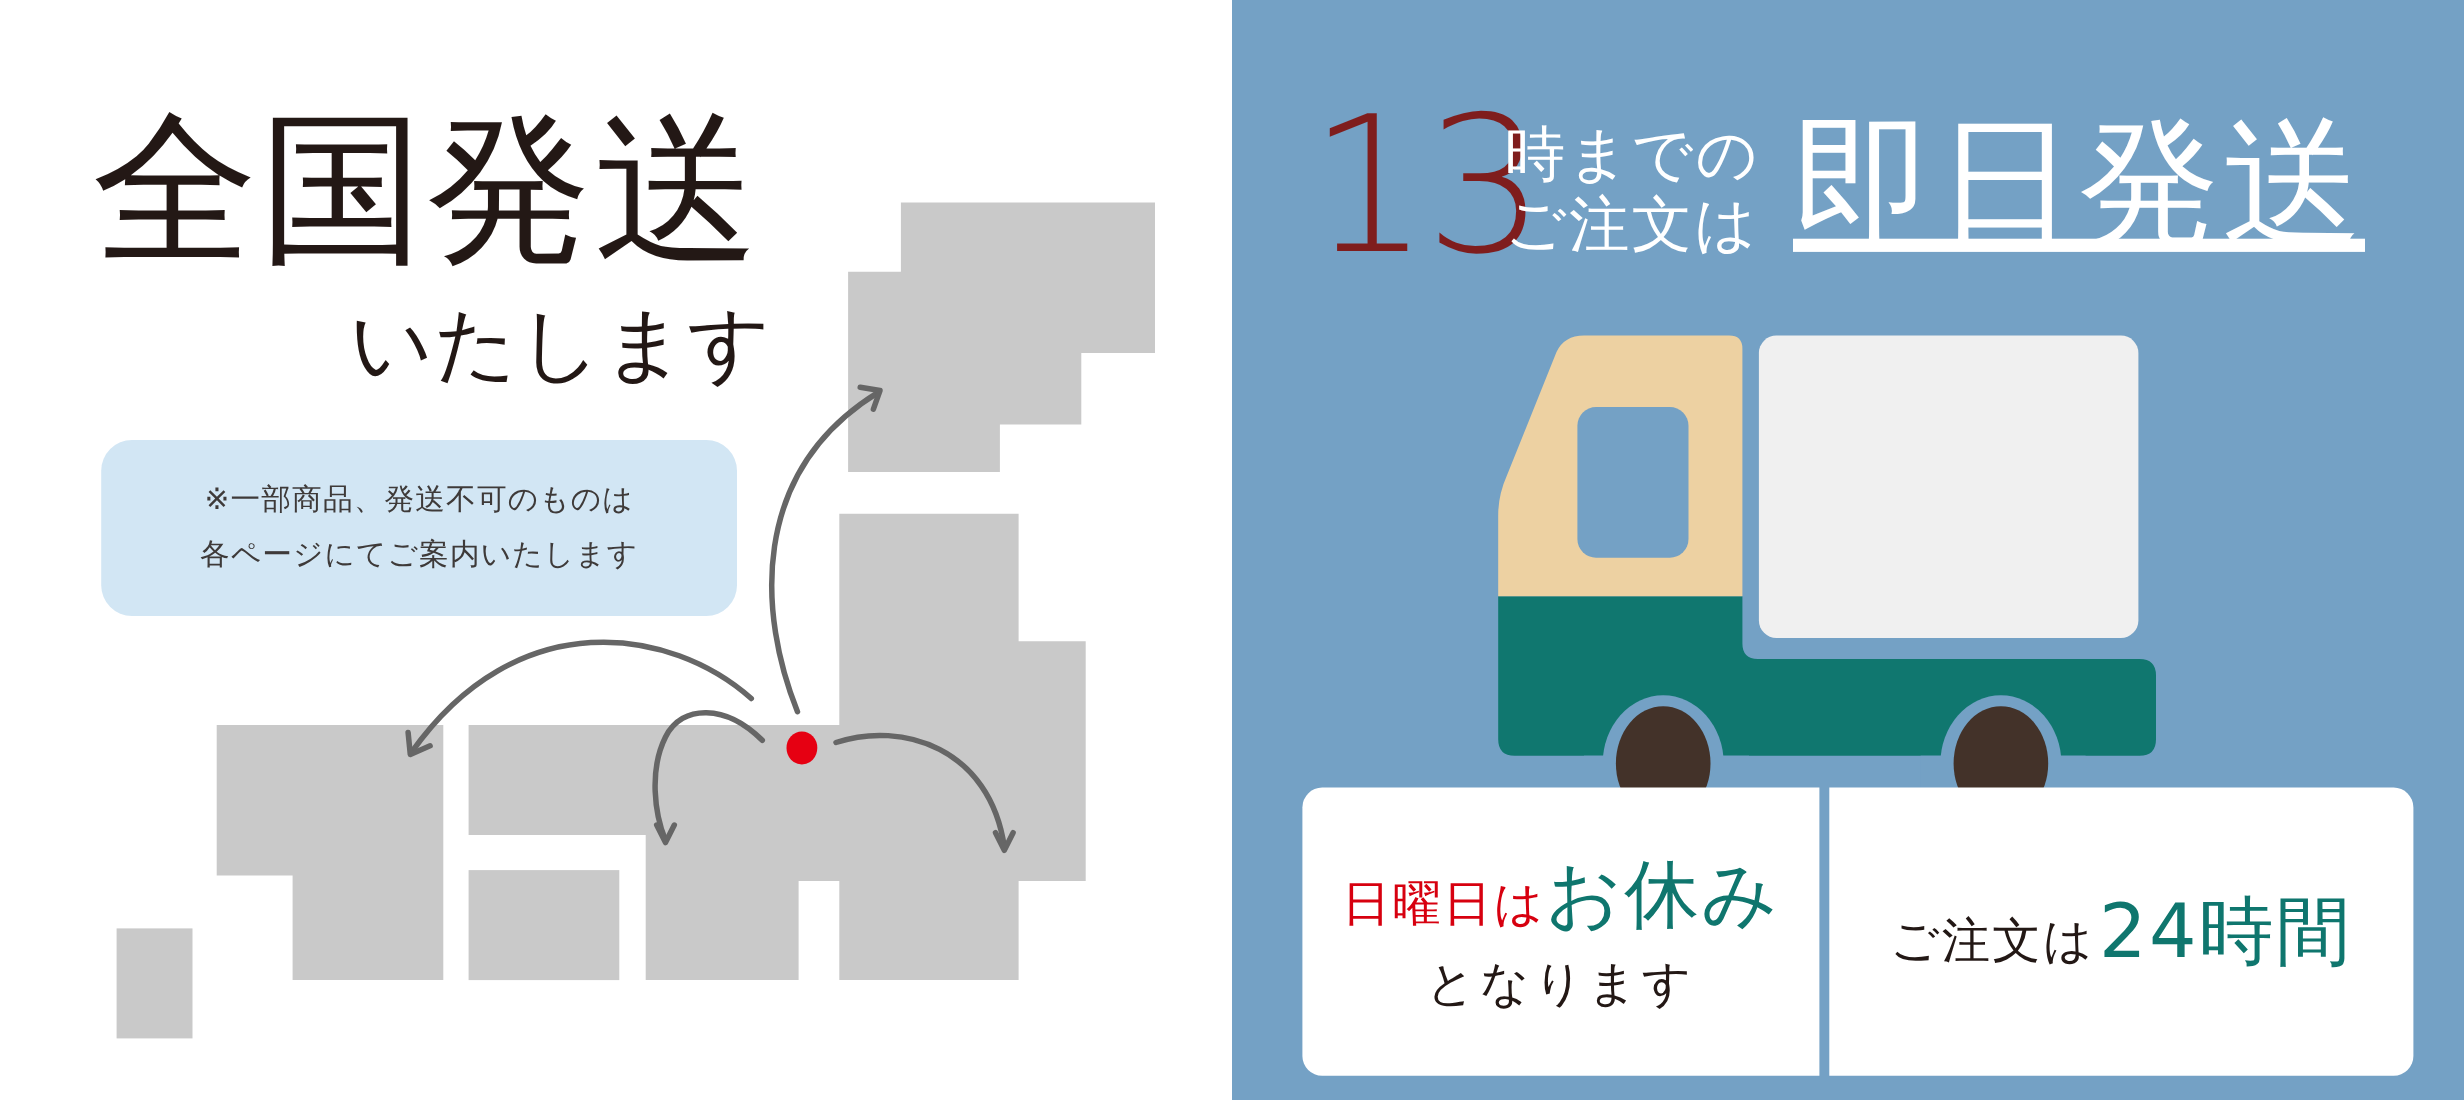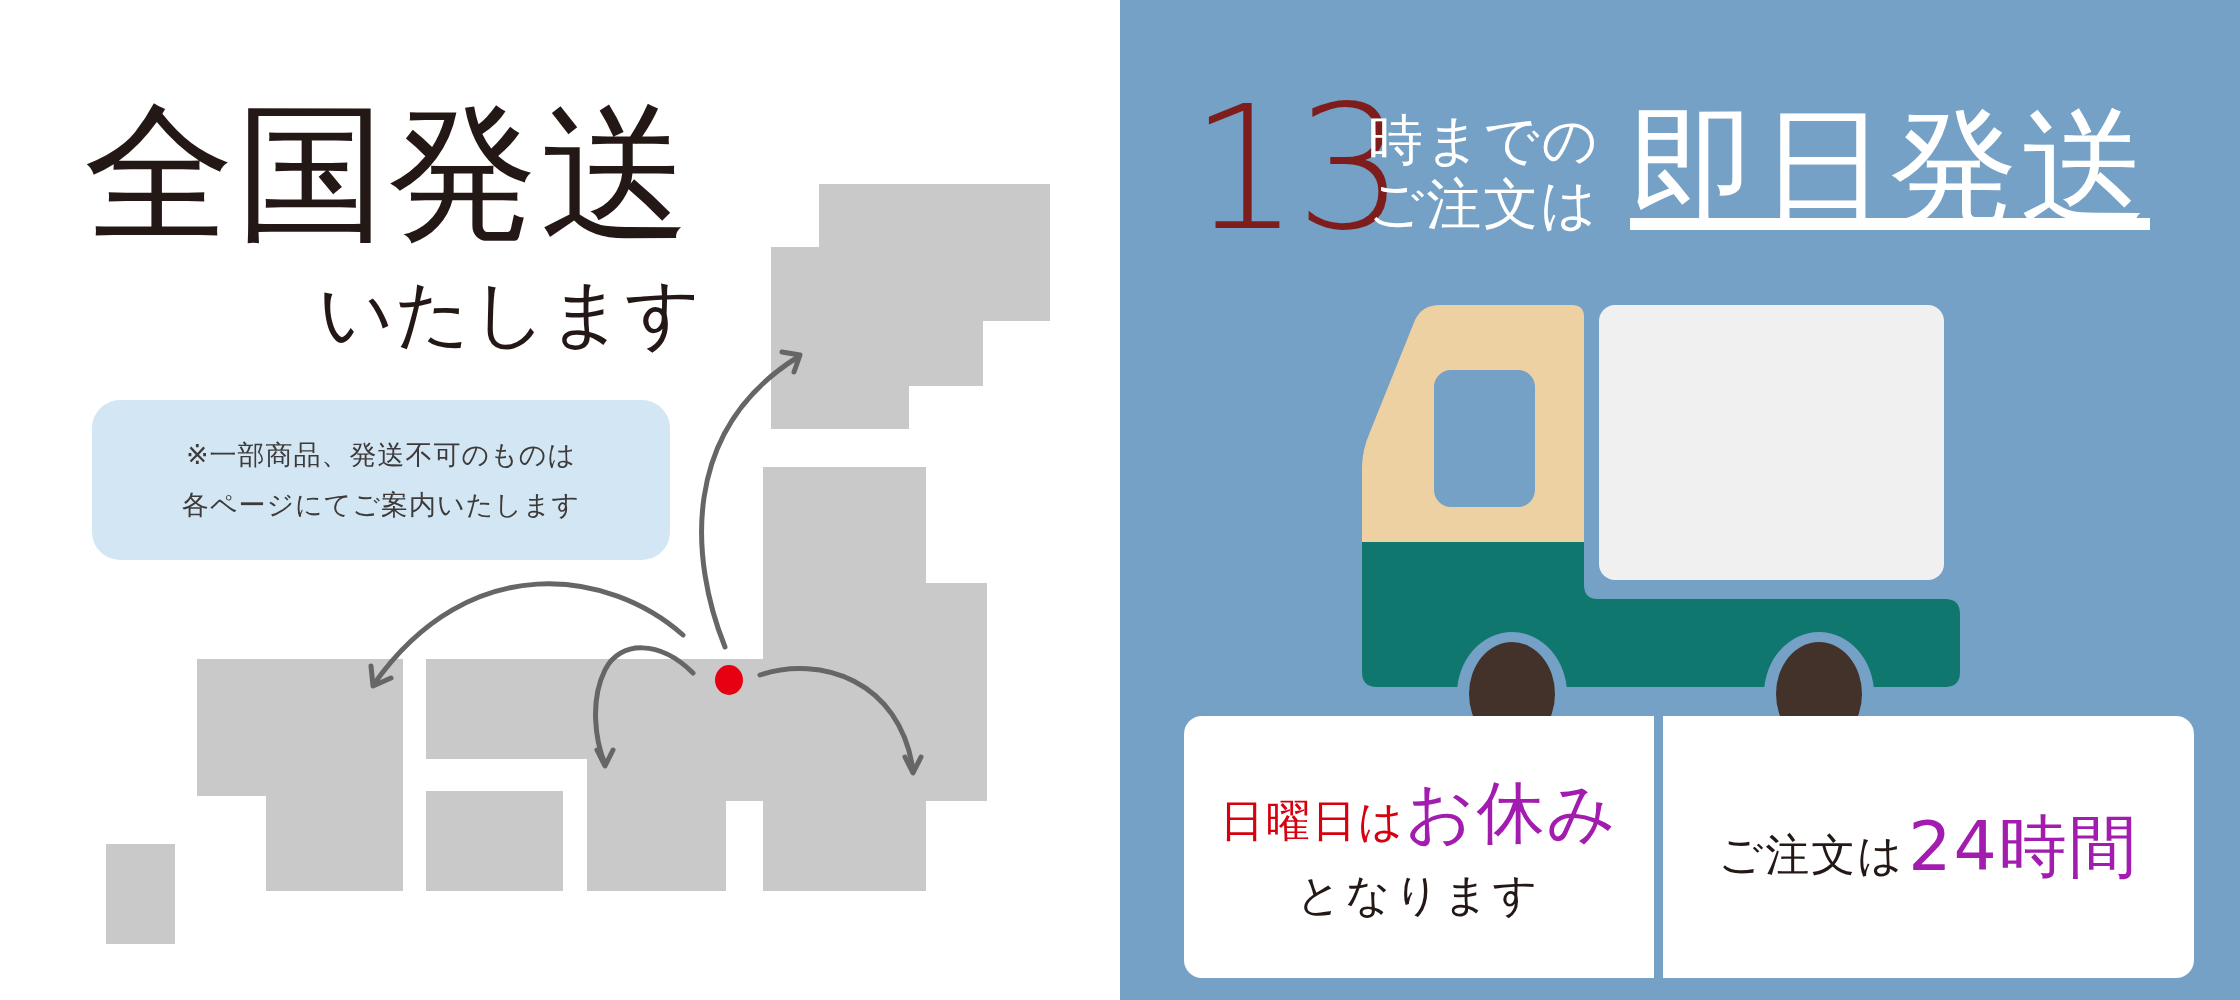--- a/index.html
+++ b/index.html
@@ -23,21 +23,21 @@
   .hdr-big { left: 1630px; top: 92px; font-size: 128px; line-height: 150px; color: #ffffff; white-space: nowrap; letter-spacing: 2px; font-weight: 300; text-decoration: underline; }
 
   .truck-svg { left: 1120px; top: 0; width: 1120px; height: 1000px; }
 
   .card { top: 716px; height: 262px; background: #ffffff; display: flex; flex-direction: column; align-items: center; justify-content: center; }
   .card-left { left: 1184px; width: 470px; border-radius: 18px 0 0 18px; }
   .card-right { left: 1663px; width: 531px; border-radius: 0 18px 18px 0; gap: 24px; }
   .card-line1 { white-space: nowrap; display: flex; align-items: baseline; }
   .card-line2 { font-size: 44px; line-height: 64px; color: #231815; white-space: nowrap; letter-spacing: 4px; margin-top: 4px; }
   .red-sm { font-size: 44px; color: #D7000F; letter-spacing: 2px; }
-  .red-lg { font-size: 68px; color: #a21caf; letter-spacing: 2px; }
+  .red-lg { font-size: 68px; color: #0f766e; letter-spacing: 2px; }
   .black-sm { font-size: 44px; color: #231815; letter-spacing: 2px; }
 </style>
 </head>
 <body>
 
 <div class="abs left-panel"></div>
 
 <svg class="abs map-svg" viewBox="0 0 1120 1000" xmlns="http://www.w3.org/2000/svg">
   <defs>
     <marker id="arrowhead" markerWidth="10" markerHeight="10" refX="5" refY="5" orient="auto" markerUnits="userSpaceOnUse">

